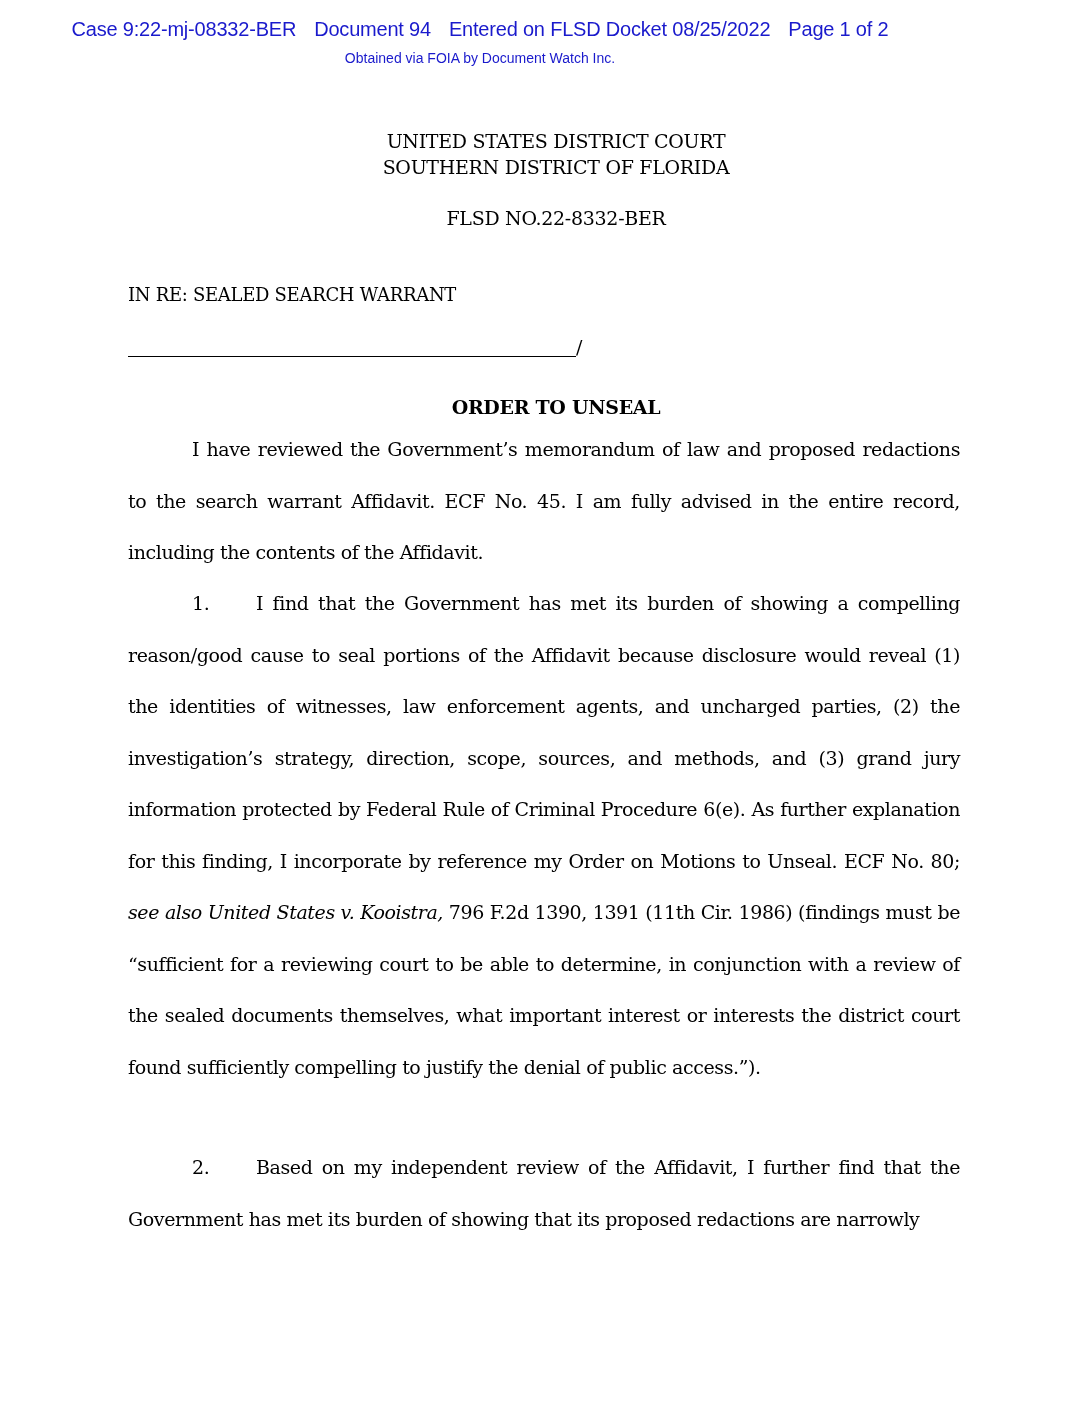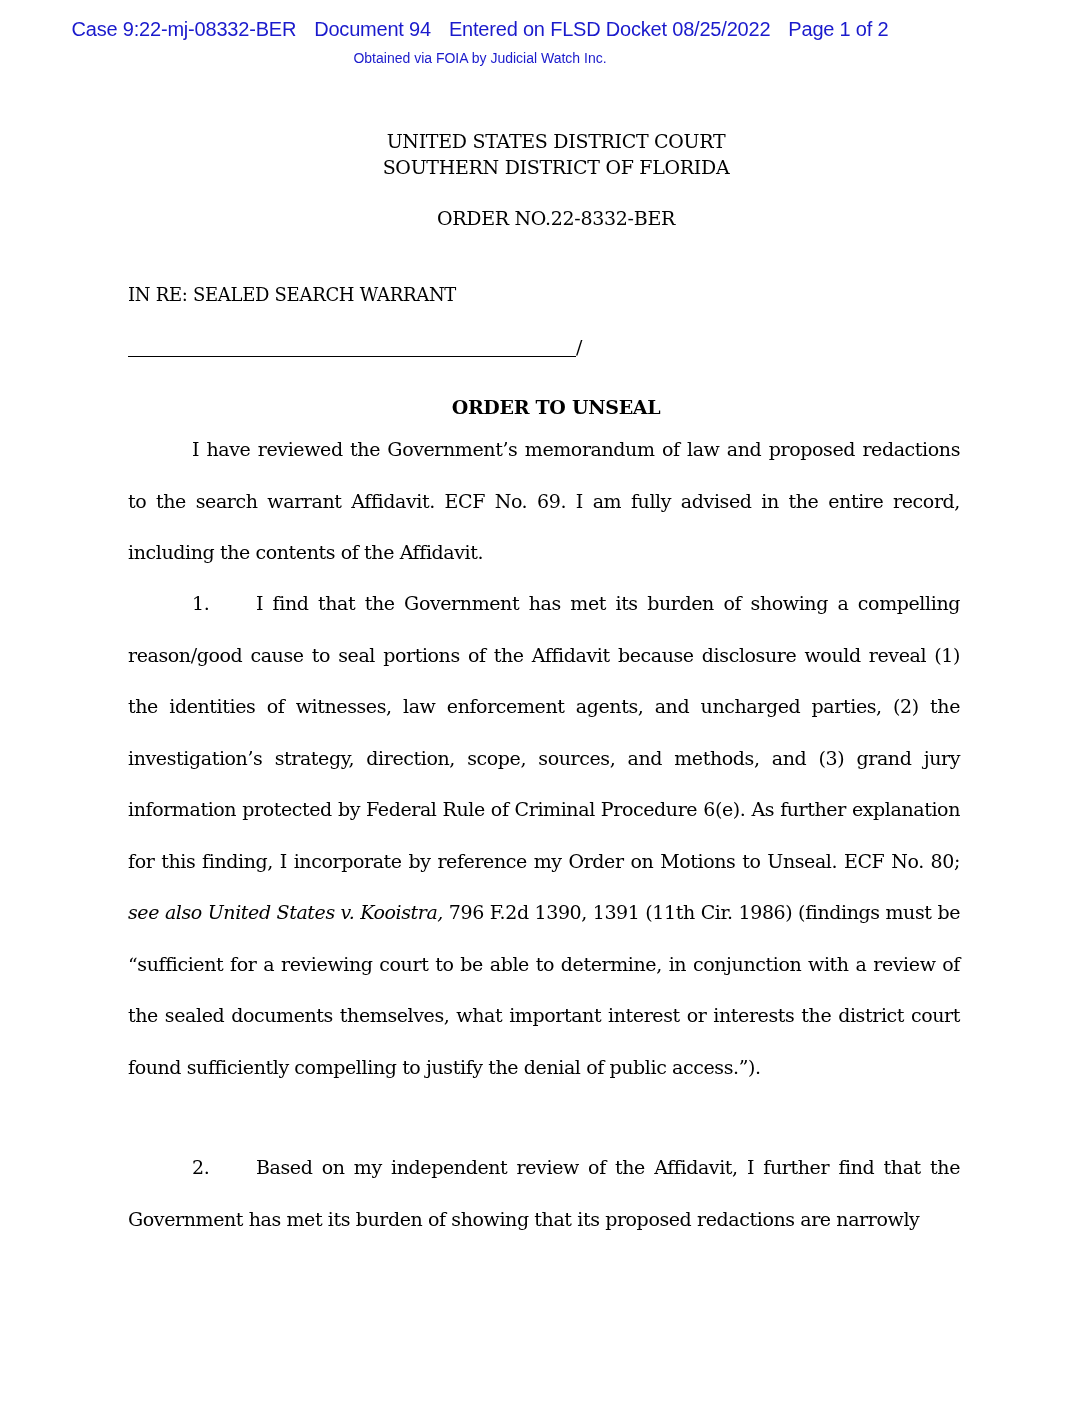--- a/index.html
+++ b/index.html
@@ -87,29 +87,29 @@
       display: inline-block;
       width: 64px;
       margin-left: 64px;
     }
     em { font-style: italic; }
   </style>
 </head>
 <body>
 
 <div class="stamp stamp-main"><span>Case 9:22-mj-08332-BER</span><span>Document 94</span><span>Entered on FLSD Docket 08/25/2022</span><span>Page 1 of 2</span></div>
-<div class="stamp stamp-foia">Obtained via FOIA by Judicial Watch Inc.</div>
+<div class="stamp stamp-foia">Obtained via FOIA by Document Watch Inc.</div>
 
 <div class="center-line court1">UNITED STATES DISTRICT COURT</div>
 <div class="center-line court2">SOUTHERN DISTRICT OF FLORIDA</div>
-<div class="center-line caseno"><span>ORDER NO.</span><span class="num">22-8332-BER</span></div>
+<div class="center-line caseno"><span>FLSD NO.</span><span class="num">22-8332-BER</span></div>
 
 <div class="inre">IN RE: SEALED SEARCH WARRANT</div>
 <div class="sig-line"></div>
 <div class="slash">/</div>
 
 <div class="center-line title">ORDER TO UNSEAL</div>
 
-<div class="para p-intro">I have reviewed the Government’s memorandum of law and proposed redactions to the search warrant Affidavit.  ECF No. 69.  I am fully advised in the entire record, including the contents of the Affidavit.</div>
+<div class="para p-intro">I have reviewed the Government’s memorandum of law and proposed redactions to the search warrant Affidavit.  ECF No. 45.  I am fully advised in the entire record, including the contents of the Affidavit.</div>
 
 <div class="para p1"><span class="num-label">1.</span><span>I find that the Government has met its burden of showing a compelling reason/good cause to seal portions of the Affidavit because disclosure would reveal (1) the identities of witnesses, law enforcement agents, and uncharged parties, (2) the investigation’s strategy, direction, scope, sources, and methods, and (3) grand jury information protected by Federal Rule of Criminal Procedure 6(e).  As further explanation for this finding, I incorporate by reference my Order on Motions to Unseal.  ECF No. 80; </span><em>see also</em> <em>United States v. Kooistra,</em><span> 796 F.2d 1390, 1391 (11th Cir. 1986) (findings must be “sufficient for a reviewing court to be able to determine, in conjunction with a review of the sealed documents themselves, what important interest or interests the district court found sufficiently compelling to justify the denial of public access.”).</span></div>
 
 <div class="para p2"><span class="num-label">2.</span><span>Based on my independent review of the Affidavit, I further find that the Government has met its burden of showing that its proposed redactions are narrowly</span></div>
 
 </body></html>

